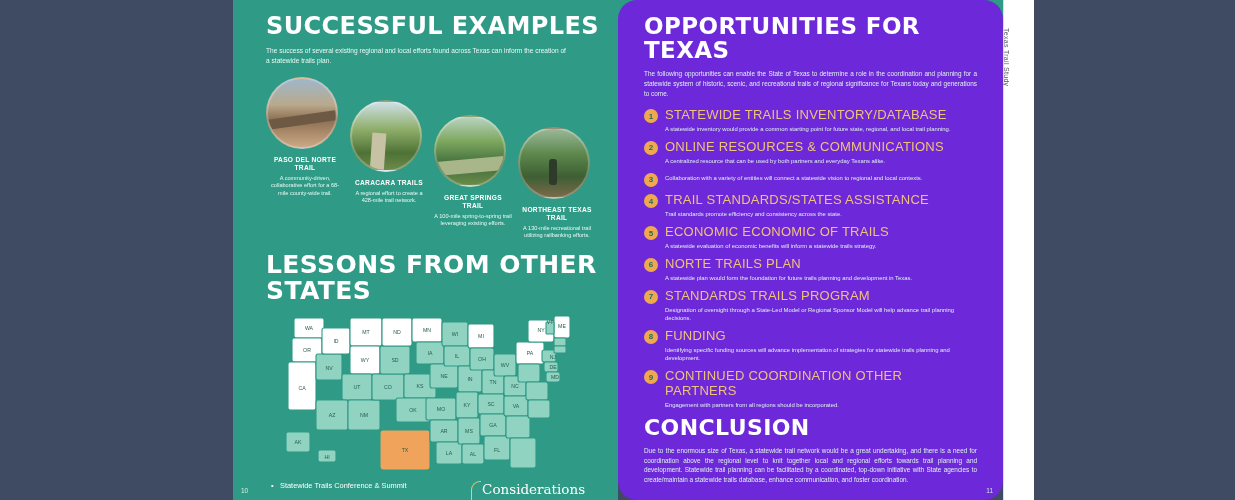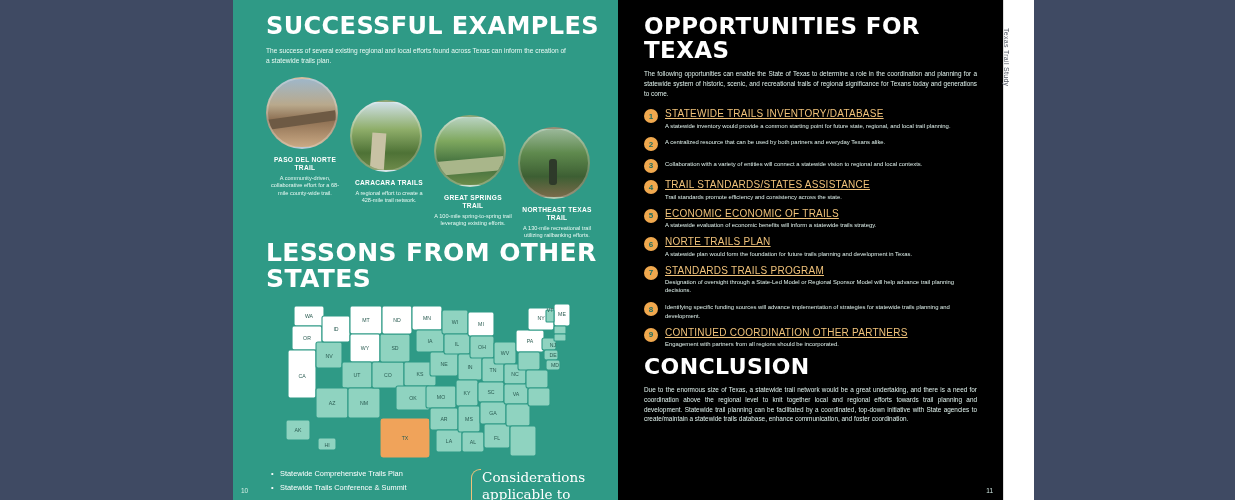--- a/index.html
+++ b/index.html
@@ -49,36 +49,37 @@
     width: 385px;
     height: 500px;
     background: #2f9a86;
     position: relative;
     box-sizing: border-box;
     padding: 14px 16px 0 33px;
   }
   .col-right {
     width: 385px;
     height: 500px;
-    background: #000000;
+    background: #6d28d9;
     position: relative;
     box-sizing: border-box;
     padding: 14px 26px 0 26px;
+    border-radius: 19px;
   }
 
   h1.head {
     font-family: "DejaVu Sans", sans-serif;
     font-weight: bold;
     color: #ffffff;
     margin: 0;
     font-size: 24px;
     letter-spacing: 0.4px;
     line-height: 1.05;
   }
-  h1.head.lessons { font-size: 25px; margin-top: 0; }
+  h1.head.lessons { font-size: 25px; margin-top: 12px; }
   p.intro {
     color: #eafaf4;
     font-size: 6.6px;
     line-height: 1.45;
     margin: 7px 0 0 0;
     max-width: 300px;
   }
 
   
   .circles {
@@ -220,24 +221,23 @@
     font-weight: bold;
     display: flex;
     align-items: center;
     justify-content: center;
     margin-right: 7px;
     margin-top: 1px;
   }
   .opp-body { flex: 1; }
   .opp-title {
     color: #f0c27a;
-    font-size: 10px;
+    font-size: 13px;
     letter-spacing: 0.25px;
     line-height: 1.15;
-    text-decoration: underline;
   }
   .opp-desc {
     color: #dff1ec;
     font-size: 5.9px;
     line-height: 1.42;
     margin-top: 2px;
   }
   h1.head.concl { font-size: 22px; margin-top: 1px; }
   p.concl {
     color: #dff1ec;
@@ -388,21 +388,20 @@
         <text class="stlabel" x="287" y="49">NJ</text>
         <text class="stlabel" x="287" y="59">DE</text>
         <text class="stlabel" x="289" y="69">MD</text>
         <text class="stlabel" x="32" y="134">AK</text>
         <text class="stlabel" x="61" y="149">HI</text>
       </svg>
     </div>
 
     <div class="bottom-row">
       <ul class="bullets">
-        <li>Statewide Comprehensive Trails Plan</li>
         <li>Statewide Trails Conference &amp; Summit</li>
 
       </ul>
       <div class="brace"></div>
       <div class="consider">Considerations applicable to Texas</div>
     </div>
 
     <div class="pagenum-left">10</div>
   </div>
 
@@ -414,20 +413,21 @@
       <div class="opp">
         <div class="opp-num">1</div>
         <div class="opp-body">
           <div class="opp-title">STATEWIDE TRAILS INVENTORY/DATABASE</div>
           <div class="opp-desc">A statewide inventory would provide a common starting point for future state, regional, and local trail planning.</div>
         </div>
       </div>
       <div class="opp">
         <div class="opp-num">2</div>
         <div class="opp-body">
+          <div class="opp-title">ONLINE RESOURCES &amp; COMMUNICATIONS</div>
           <div class="opp-desc">A centralized resource that can be used by both partners and everyday Texans alike.</div>
         </div>
       </div>
       <div class="opp">
         <div class="opp-num">3</div>
         <div class="opp-body">
           <div class="opp-desc">Collaboration with a variety of entities will connect a statewide vision to regional and local contexts.</div>
         </div>
       </div>
       <div class="opp">
@@ -454,20 +454,21 @@
       <div class="opp">
         <div class="opp-num">7</div>
         <div class="opp-body">
           <div class="opp-title">STANDARDS TRAILS PROGRAM</div>
           <div class="opp-desc">Designation of oversight through a State-Led Model or Regional Sponsor Model will help advance trail planning decisions.</div>
         </div>
       </div>
       <div class="opp">
         <div class="opp-num">8</div>
         <div class="opp-body">
+          <div class="opp-title">FUNDING</div>
           <div class="opp-desc">Identifying specific funding sources will advance implementation of strategies for statewide trails planning and development.</div>
         </div>
       </div>
       <div class="opp">
         <div class="opp-num">9</div>
         <div class="opp-body">
           <div class="opp-title">CONTINUED COORDINATION OTHER PARTNERS</div>
           <div class="opp-desc">Engagement with partners from all regions should be incorporated.</div>
         </div>
       </div>

